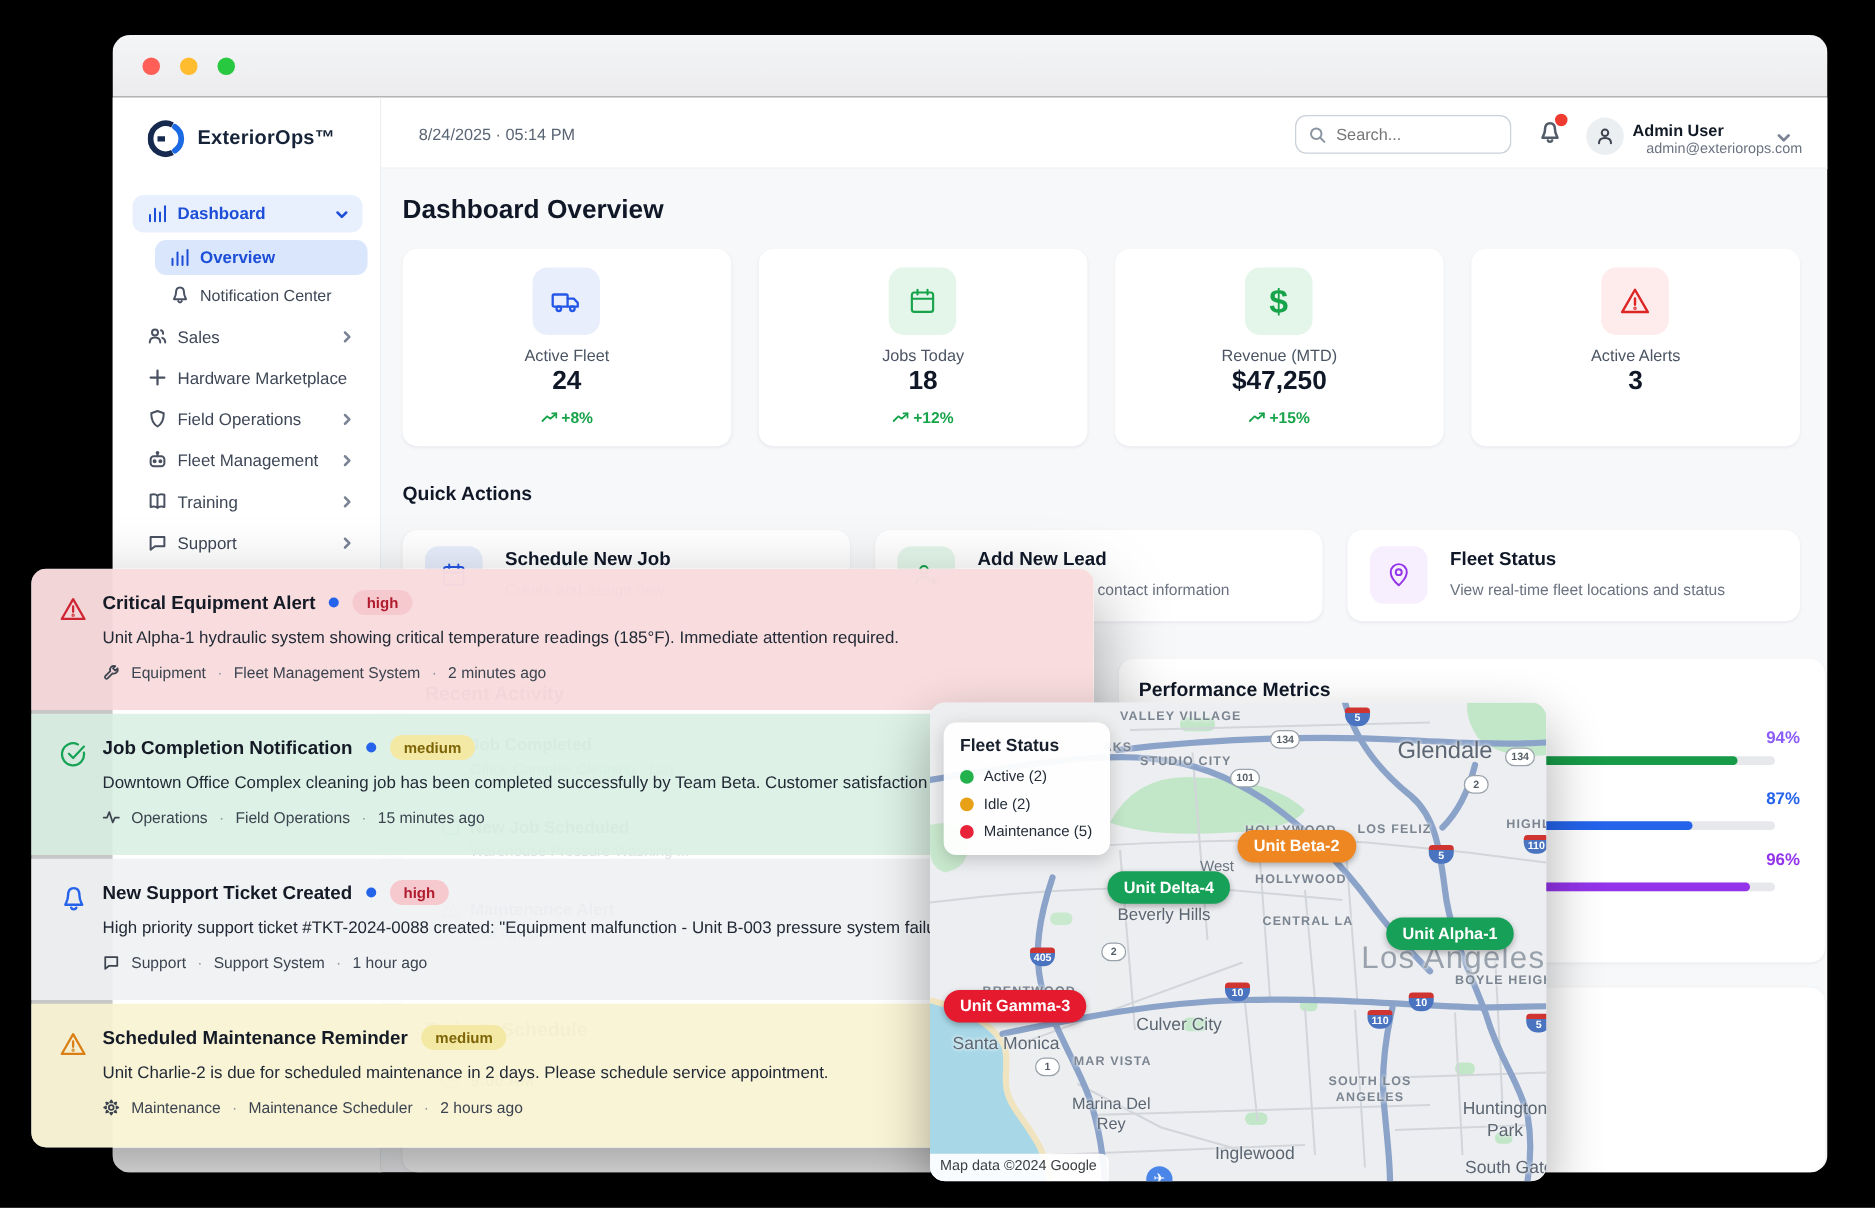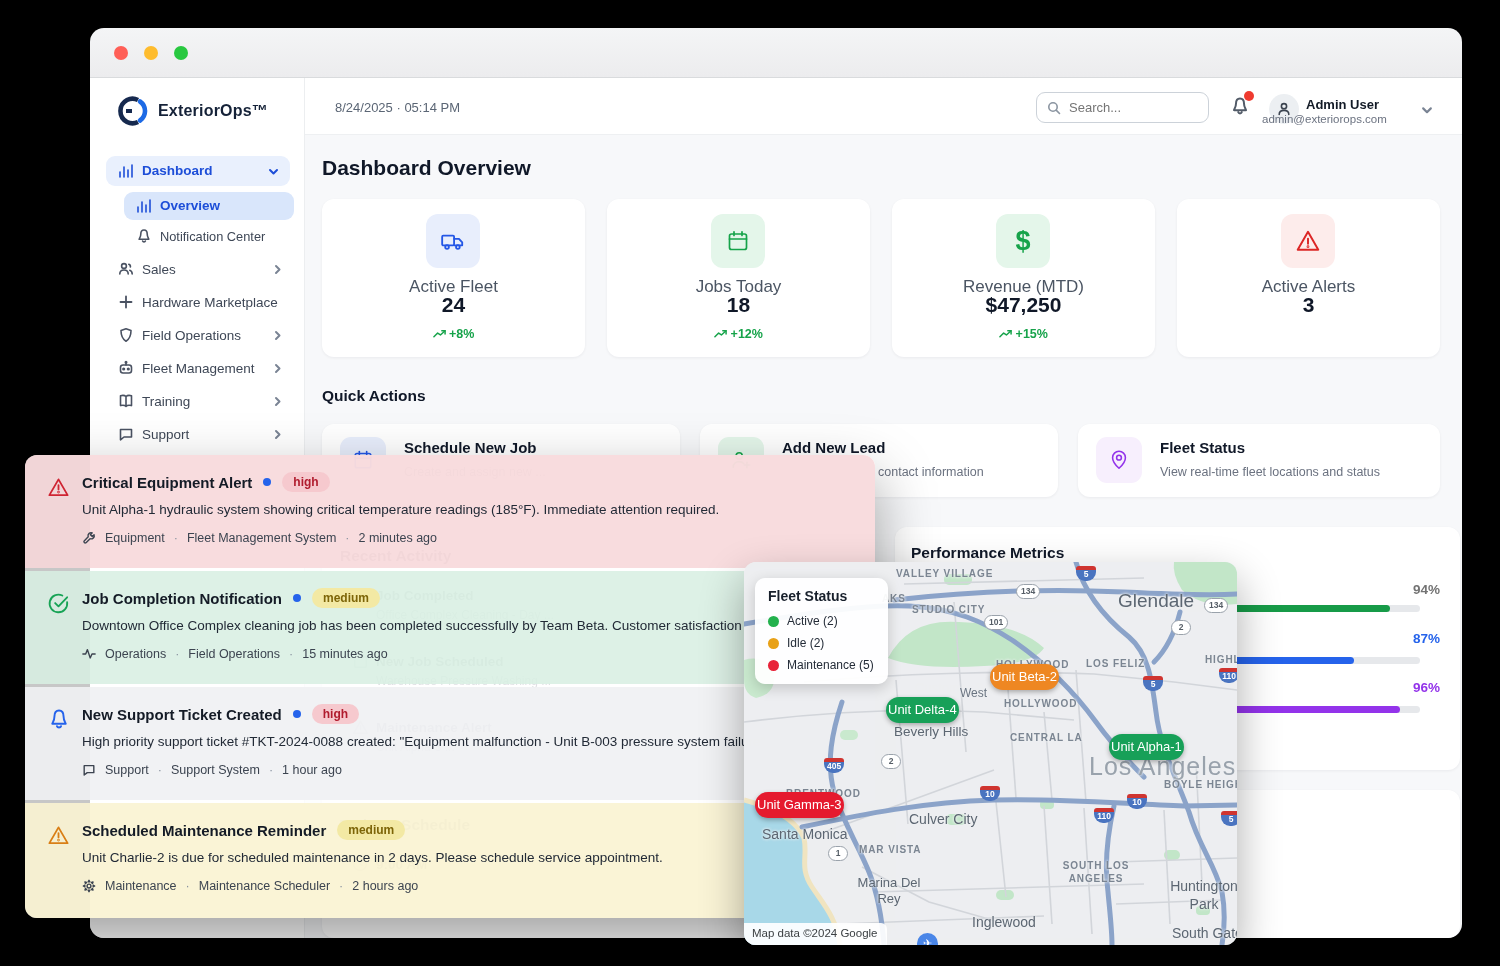--- a/index.html
+++ b/index.html
@@ -29,21 +29,21 @@
   .search-box { width:173px; height:31px; border:1.5px solid #ccd2d9; border-radius:9px; background:#fff;
     display:flex; align-items:center; gap:8px; padding:0 10px; }
   .search-ph { font-size:13px; color:#9aa3ad; border:none; outline:none; width:120px; background:transparent; font-family:inherit; }
   .user-name { font-size:13px; font-weight:700; color:#121a26; }
   .user-mail { font-size:11.5px; color:#6b7280; }
 
   .page-title { font-size:21px; font-weight:800; color:#101828; }
   .card { background:#fff; border-radius:12px; box-shadow:0 1px 3px rgba(16,24,40,.06); }
   .stat-card { width:263px; height:158px; top:199px; }
   .stat-tile { width:54px; height:54px; border-radius:12px; left:104px; top:15px; display:flex; align-items:center; justify-content:center; }
-  .stat-label { width:263px; text-align:center; top:78px; font-size:17px; color:#4b5563; }
+  .stat-label { width:263px; text-align:center; top:78px; font-size:13px; color:#4b5563; }
   .stat-value { width:263px; text-align:center; top:94px; font-size:21px; font-weight:800; color:#101828; }
   .stat-trend { width:263px; text-align:center; top:128px; font-size:12.5px; color:#16a34a; font-weight:600; }
 
   .sec-h { font-size:15.5px; font-weight:700; color:#101828; }
   .qa-card { top:424px; height:73px; }
   .qa-tile { width:46px; height:46px; border-radius:11px; left:18px; top:13px; display:flex; align-items:center; justify-content:center; }
   .qa-title { left:82px; top:15px; font-size:15px; font-weight:700; color:#101828; }
   .qa-desc { top:41px; font-size:12.5px; color:#6b7280; }
 
   .ra-title { font-size:13.5px; font-weight:600; color:#111827; }
@@ -70,22 +70,22 @@
   
   #map { left:744px; top:562px; width:493px; height:383px; border-radius:12px; overflow:hidden;
     background:rgba(235,237,239,.96); box-shadow:0 18px 44px rgba(0,0,0,.33); }
   .mlabel { position:absolute; color:#7b8592; font-size:10px; font-weight:700; letter-spacing:.9px; white-space:nowrap;
     text-shadow:0 0 3px #eef0f2,0 0 3px #eef0f2; }
   .mcity { color:#5c6672; font-size:14px; font-weight:400; letter-spacing:0; }
   .mtown { color:#6a7481; font-size:12px; font-weight:400; letter-spacing:0; }
   .mbig { color:#99a2ac; font-size:25px; font-weight:400; letter-spacing:1px; }
   .mGlen { color:#5c6672; font-size:19px; font-weight:400; letter-spacing:0; }
   .wrap { white-space:normal; text-align:center; line-height:1.25; }
-  .unit-pill { position:absolute; height:26px; line-height:26px; padding:0 2px; border-radius:14px; color:#fff;
-    font-size:13px; font-weight:400; box-shadow:0 2px 5px rgba(0,0,0,.3); white-space:nowrap; }
+  .unit-pill { position:absolute; height:26px; line-height:26px; padding:0 13px; border-radius:14px; color:#fff;
+    font-size:13px; font-weight:700; box-shadow:0 2px 5px rgba(0,0,0,.3); white-space:nowrap; }
   .legend { left:11px; top:16px; width:133px; height:106px; background:rgba(255,255,255,.94); border-radius:10px;
     box-shadow:0 4px 14px rgba(0,0,0,.18); }
   .legend-title { left:13px; top:10px; font-size:14px; font-weight:700; color:#18202c; }
   .legend-item { font-size:12px; color:#242c38; display:flex; align-items:center; gap:8px;text-align:center; }
   .ldot { width:11px; height:11px; border-radius:50%; }
   .sh-i { position:absolute; min-width:20px; padding:4px 3px 2px; text-align:center; color:#fff; font-size:8.5px; font-weight:700;
     background:linear-gradient(#cf3430 0 4px,#4a74c0 4px); border-radius:3px 3px 9px 9px; line-height:1; }
   .sh-s { position:absolute; min-width:20px; padding:2px 4px; text-align:center; color:#555d66; font-size:8.5px; font-weight:700;
     background:#fff; border:1px solid #9aa2ab; border-radius:9px; line-height:1; }
   .attrib { left:0; top:361px; height:22px; padding:4px 10px 0 8px; background:rgba(255,255,255,.92);
@@ -240,21 +240,21 @@
       </div>
       <div class="abs" style="left:964px;top:16px;width:30px;height:30px;border-radius:50%;background:#eceff2;display:flex;align-items:center;justify-content:center">
         <svg width="16" height="16" viewBox="0 0 16 16">
           <g class="icon-stroke" style="stroke:#3c4450">
               <circle cx="8" cy="5.2" r="2.6"></circle>
               <path d="M3.2,13.5 C3.2,10.8 5.3,9.4 8,9.4 C10.7,9.4 12.8,10.8 12.8,13.5"></path>
             </g>
         </svg>
       </div>
       <div class="abs user-name" style="left:1001px;top:19px">Admin User</div>
-      <div class="abs user-mail" style="left:957px;top:35px">admin@exteriorops.com</div>
+      <div class="abs user-mail" style="left:1012px;top:35px">admin@exteriorops.com</div>
       <svg class="abs" style="left:1116px;top:26px" width="12" height="12" viewBox="0 0 11 11">
           <polyline class="chev" points="2,4 5.5,7.5 9,4"></polyline>
         </svg>
     </div>
 
     <div class="abs page-title" style="left:322px;top:156px">Dashboard Overview</div>
 
     <div class="abs card stat-card" style="left:322px">
       <div class="abs stat-tile" style="background:#e8eefc">
         <svg width="26" height="26" viewBox="0 0 24 24">
@@ -398,21 +398,21 @@
             <line x1="8" y1="6.5" x2="8" y2="9.5"></line>
           </g>
         </svg>
       <div class="abs ra-title" style="left:54px;top:193px">Maintenance Alert</div>
       <div class="abs ra-sub" style="left:54px;top:213px">Unit Alpha-3 ...</div>
     </div>
 
     <div class="abs card" style="left:895px;top:527px;width:565px;height:243px">
       <div class="abs sec-h" style="left:16px;top:17px">Performance Metrics</div>
       <div class="abs pm-label" style="left:20px;top:55px">Job Completion Rate</div>
-      <div class="abs pm-val" style="right:20px;top:55px;color:#737373">94%</div>
+      <div class="abs pm-val" style="right:20px;top:55px;color:#8b5cf6">94%</div>
       <div class="abs pm-track" style="left:20px;top:78px;width:505px">
           <div class="pm-fill" style="background: rgb(23, 155, 72); width: 94%;"></div>
         </div>
       <div class="abs pm-label" style="left:20px;top:104px">Fleet Utilization</div>
       <div class="abs pm-val" style="right:20px;top:104px;color:#2563eb">87%</div>
       <div class="abs pm-track" style="left:20px;top:130px;width:505px">
           <div class="pm-fill" style="background: rgb(37, 99, 235); width: 87%;"></div>
         </div>
       <div class="abs pm-label" style="left:20px;top:153px">Customer Satisfaction</div>
       <div class="abs pm-val" style="right:20px;top:153px;color:#9333ea">96%</div>

